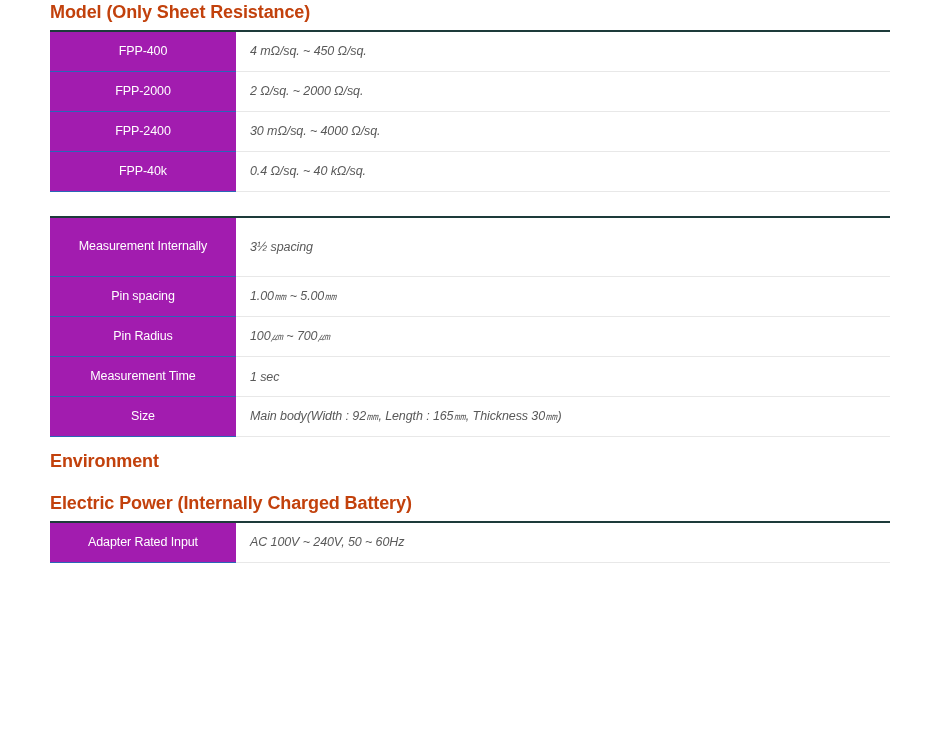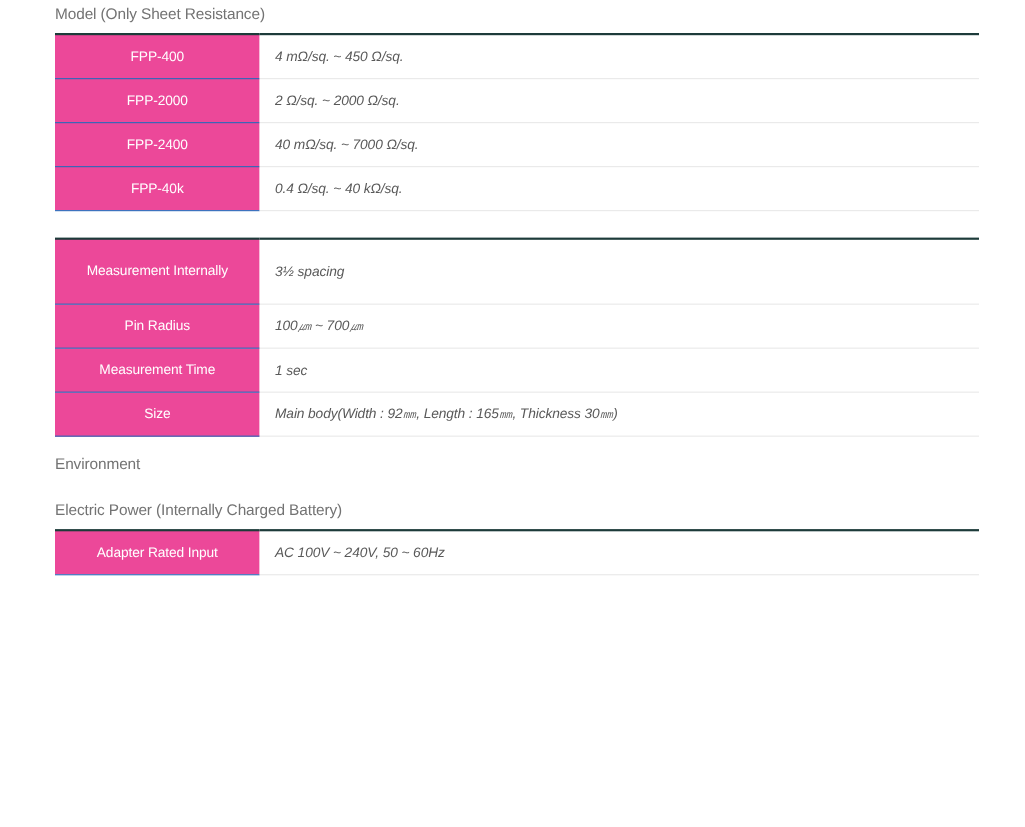--- a/index.html
+++ b/index.html
@@ -15,41 +15,41 @@
   .page {
     position: relative;
     width: 932px;
     height: 752px;
     background: #ffffff;
     padding-left: 50px;
     padding-top: 2px;
   }
 
   .section-heading {
-    font-size: 14px;
-    font-weight: normal;
-    color: #737373;
+    font-size: 18px;
+    font-weight: bold;
+    color: #c2410c;
     letter-spacing: -0.1px;
     margin-left: 0px;
     line-height: 20px;
     white-space: nowrap;
   }
 
   .spec-table {
     width: 840px;
     border-collapse: collapse;
     border-top: 2px solid #1d3b3a;
     table-layout: fixed;
   }
 
   .spec-table tr { background: #ffffff; }
 
   .spec-table td.label {
     width: 186px;
-    background: #ec4899;
+    background: #a21caf;
     color: #ffffff;
     font-size: 12.5px;
     text-align: center;
     vertical-align: middle;
     line-height: 17px;
     padding: 4px 6px;
     border-bottom: 1px solid #2a66b8;
     letter-spacing: -0.1px;
   }
 
@@ -86,36 +86,40 @@
       <tr class="row-std">
         <td class="label">FPP-400</td>
         <td class="value">4 mΩ/sq. ~ 450 Ω/sq.</td>
       </tr>
       <tr class="row-std">
         <td class="label">FPP-2000</td>
         <td class="value">2 Ω/sq. ~ 2000 Ω/sq.</td>
       </tr>
       <tr class="row-std">
         <td class="label">FPP-2400</td>
-        <td class="value">40 mΩ/sq. ~ 7000 Ω/sq.</td>
+        <td class="value">30 mΩ/sq. ~ 4000 Ω/sq.</td>
       </tr>
       <tr class="row-std">
         <td class="label">FPP-40k</td>
         <td class="value">0.4 Ω/sq. ~ 40 kΩ/sq.</td>
       </tr>
     </tbody>
   </table>
 
   <div class="gap-a"></div>
 
   <table class="spec-table">
     <tbody>
       <tr class="row-tall">
         <td class="label">Measurement Internally</td>
         <td class="value">3½ spacing</td>
+      </tr>
+      <tr class="row-std">
+        <td class="label">Pin spacing</td>
+        <td class="value">1.00㎜ ~ 5.00㎜</td>
       </tr>
       <tr class="row-std">
         <td class="label">Pin Radius</td>
         <td class="value">100㎛ ~ 700㎛</td>
       </tr>
       <tr class="row-std">
         <td class="label">Measurement Time</td>
         <td class="value">1 sec</td>
       </tr>
       <tr class="row-std">

